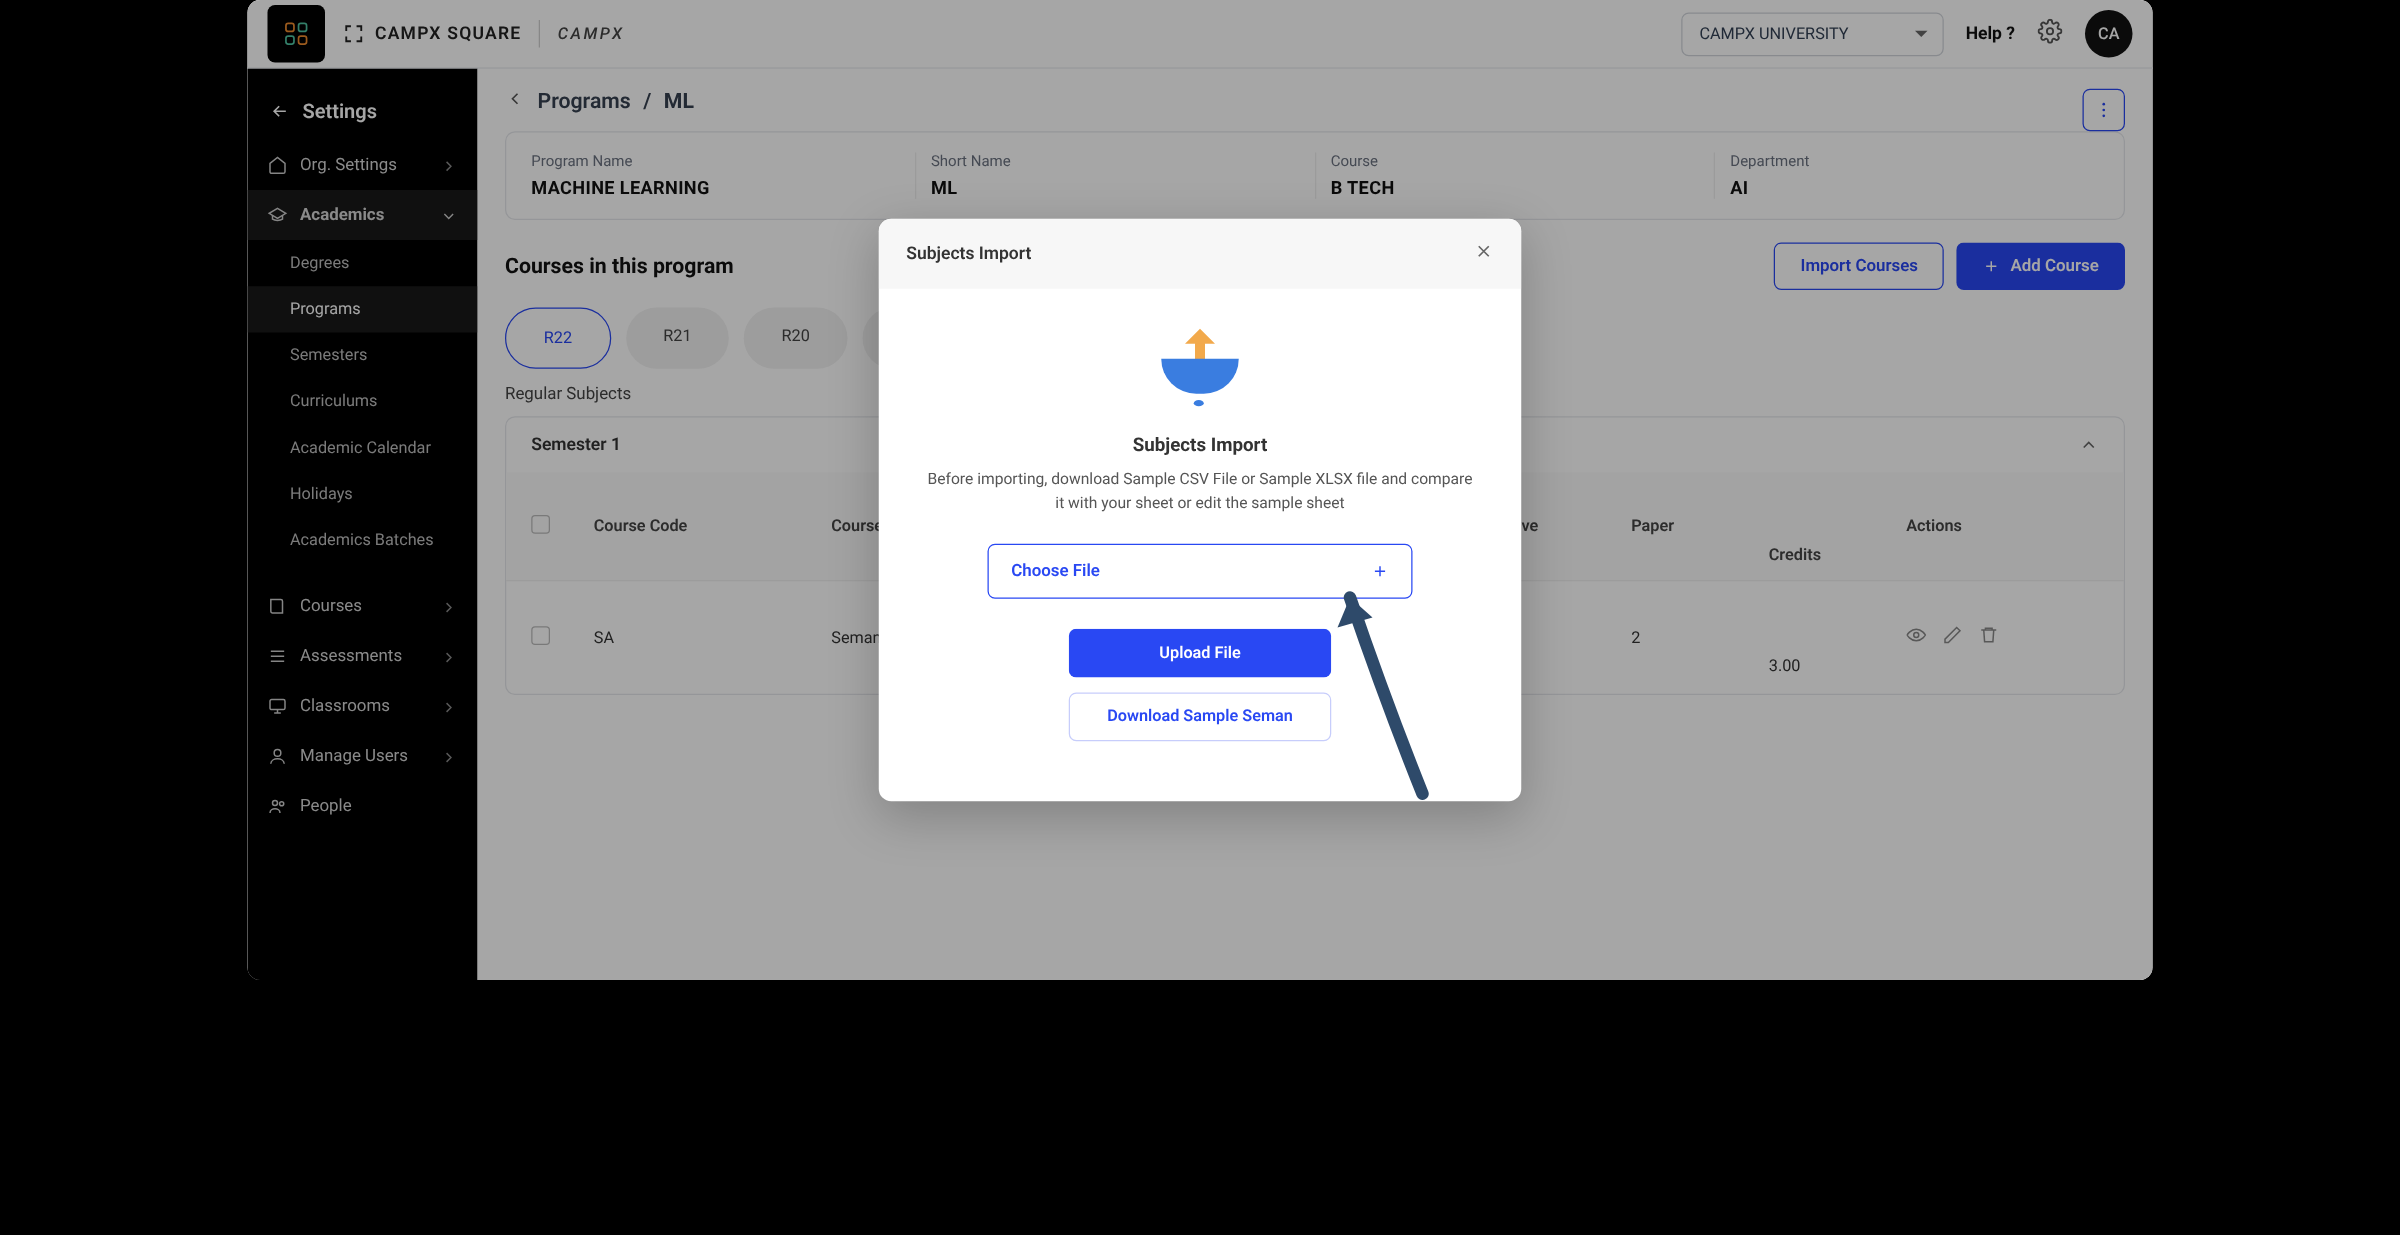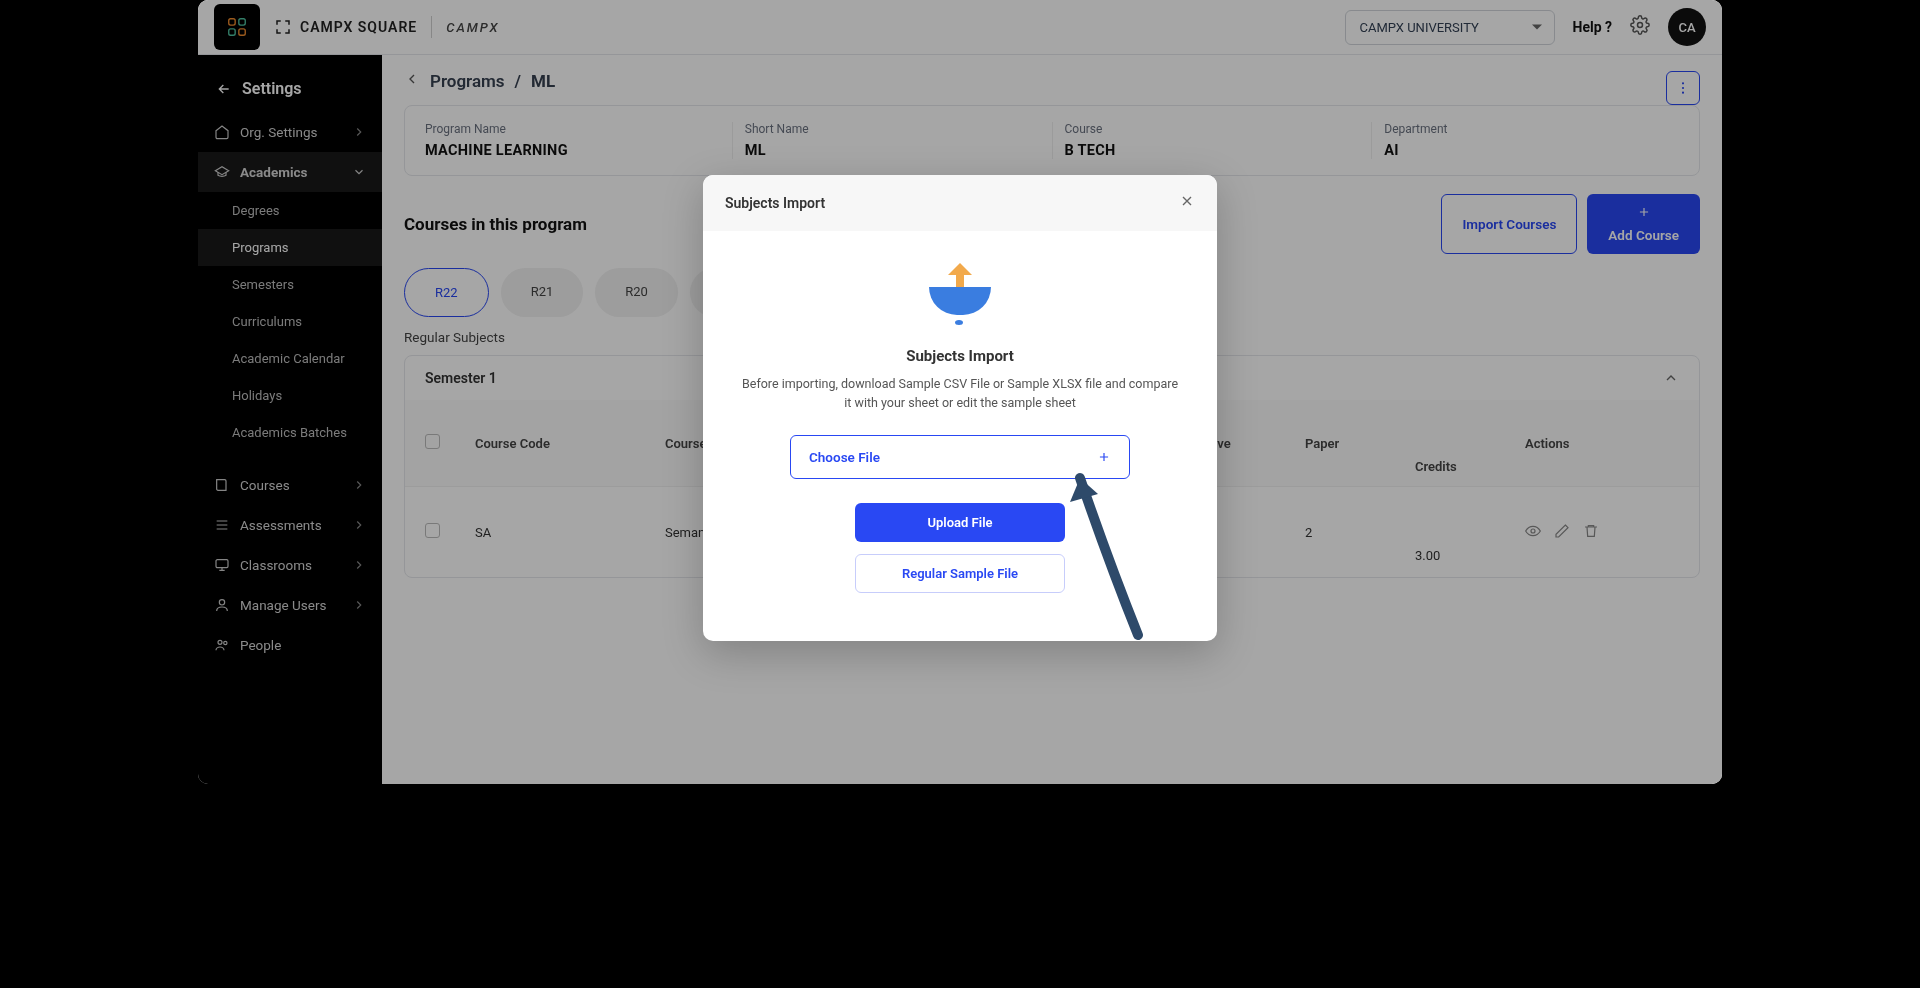--- a/index.html
+++ b/index.html
@@ -20,21 +20,21 @@
 .uni-select { border: 1px solid #d1d5db; border-radius: 6px; padding: 9px 34px 9px 14px; font-size: 13px; color: #334155; display: flex; align-items: center; gap: 10px; min-width: 210px; position: relative; }
 .uni-select::after { content: ""; position: absolute; right: 12px; top: 50%; border: 5px solid transparent; border-top-color: #666; transform: translateY(-25%); }
 .help { font-weight: 700; font-size: 14px; color: #111; }
 .gear-icon { color: #555; }
 .avatar { width: 38px; height: 38px; border-radius: 50%; background: #111; color: #fff; display: flex; align-items: center; justify-content: center; font-size: 13px; font-weight: 500; }
 
 
 .body-row { display: flex; height: calc(100% - 55px); }
 .sidebar { width: 184px; background: #000; color: #d4d4d4; display: flex; flex-direction: column; padding-top: 10px; }
 .side-hdr { display: flex; align-items: center; gap: 10px; padding: 14px 18px; font-weight: 600; color: #fff; }
-.side-group { display: flex; align-items: center; justify-content: space-between; padding: 12px 16px; font-size: 13.5px; cursor: pointer; }
+.side-group { display: flex; align-items: flex-end; justify-content: space-between; padding: 12px 16px; font-size: 13.5px; cursor: pointer; }
 .side-group .gl { display: flex; align-items: center; gap: 10px; }
 .side-group.active { background: #1a1a1a; font-weight: bold; }
 .side-sub { padding: 11px 16px 11px 34px; font-size: 13px; color: #bdbdbd; cursor: pointer; }
 .side-sub.active { background: #1a1a1a; color: #fff; }
 .chev { width: 14px; height: 14px; }
 
 .main { flex: 1; padding: 16px 22px; background: #fff; overflow: auto; }
 .crumbs { display: flex; align-items: center; gap: 10px; margin-bottom: 14px; }
 .crumbs .back { color: #555; }
 .crumbs .level { font-weight: 600; font-size: 17px; color: #374151; }
@@ -44,21 +44,21 @@
 .detail-col { flex: 1; }
 .detail-label { font-size: 12px; color: #6b7280; margin-bottom: 6px; }
 .detail-val { font-size: 14.5px; font-weight: 700; color: #111; letter-spacing: .3px; }
 .detail-sep { width: 1px; background: #eee; margin: 0 12px; }
 
 .sect-row { display: flex; align-items: center; justify-content: space-between; margin-bottom: 14px; }
 .sect-title { font-weight: 700; font-size: 17px; color: #111; }
 .sect-btns { display: flex; gap: 10px; }
 .btn { border-radius: 6px; padding: 10px 20px; font-size: 13.5px; font-weight: 600; cursor: pointer; display: inline-flex; align-items: center; gap: 8px; border: 1.5px solid transparent; }
 .btn-outline { border-color: #2948f3; color: #2948f3; background: #fff; }
-.btn-solid { background: #2948f3; color: #fff; flex-direction: column; }
+.btn-solid { background: #2948f3; color: #fff; }
 
 .chips { display: flex; gap: 12px; margin-bottom: 12px; }
 .chip { border-radius: 999px; padding: 16px 30px; font-size: 13px; background: #f1f1f1; color: #444; cursor: pointer; }
 .chip.active { border: 1.5px solid #2948f3; color: #2948f3; background: #fff; }
 
 .subhdr { font-size: 13.5px; color: #444; margin-bottom: 10px; }
 
 .sem-card { border: 1px solid #e5e7eb; border-radius: 8px; }
 .sem-top { display: flex; align-items: center; justify-content: space-between; padding: 14px 20px; font-weight: 600; font-size: 14px; }
 .tbl-head { display: flex; align-items: center; padding: 12px 20px; background: #fafafa; font-size: 13px; color: #444; font-weight: 600; }
@@ -364,21 +364,21 @@
       </div>
       <div class="m-h">Subjects Import</div>
       <div class="m-desc">Before importing, download Sample CSV File or Sample XLSX file and compare it with your sheet or edit the sample sheet</div>
       <div class="file-pick">
         <span>Choose File</span>
         <svg width="14" height="14" viewBox="0 0 24 24" stroke="#2948f3" stroke-width="2" fill="none">
             <path d="M12 5v14M5 12h14"></path>
           </svg>
       </div>
       <div class="mbtn mbtn-solid">Upload File</div>
-      <div class="mbtn mbtn-outline">Regular Sample File</div>
+      <div class="mbtn mbtn-outline">Download Sample Seman</div>
     </div>
   </div>
 
   <div class="callout-arrow">
     <svg viewBox="0 0 80 180">
         <path d="M 70 175 Q 40 100 12 18" stroke="#2e4a6a" stroke-width="10" fill="none" stroke-linecap="round"></path>
         <path d="M 12 18 L 2 42 L 30 34 Z" fill="#2e4a6a"></path>
       </svg>
   </div>
 </div>

